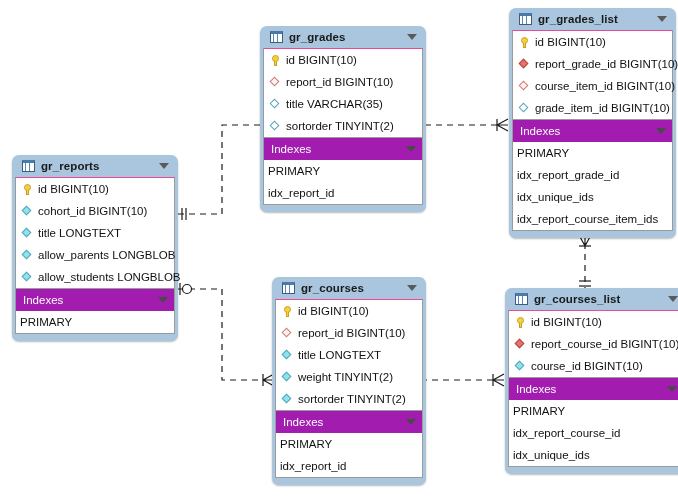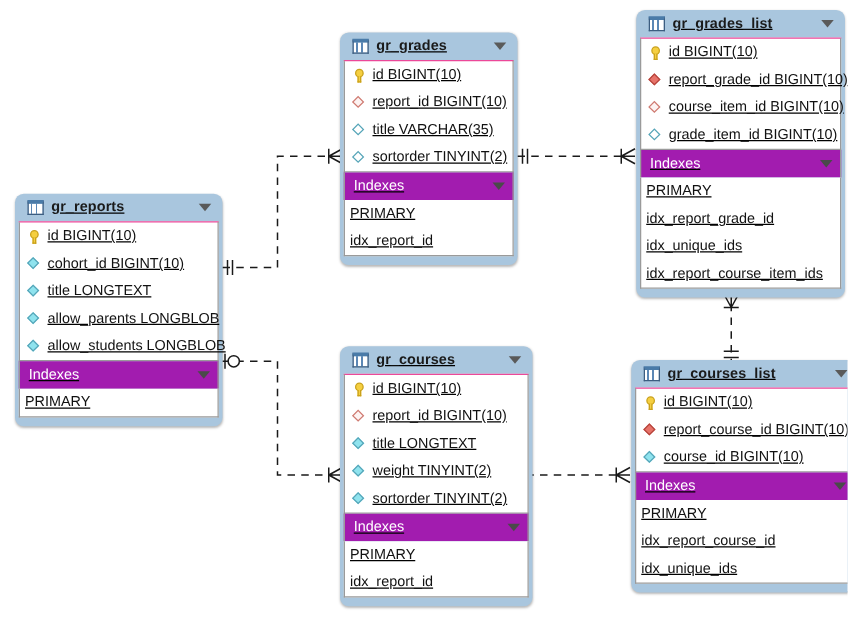--- a/index.html
+++ b/index.html
@@ -29,21 +29,20 @@
   }
   
   .entity {
     position: absolute;
     z-index: 5;
     border-radius: 7px;
     background: #a9c6de;
     padding: 0 3px 7px 3px;
     box-shadow: 0 1px 2px rgba(0,0,0,0.28);
     box-sizing: border-box;
-    text-decoration: underline;
   }
   .ent-header {
     height: 22px;
     display: flex;
     align-items: center;
     padding: 0 6px 0 7px;
     color: #1a1a1a;
     font-size: 11.5px;
     font-weight: bold;
     letter-spacing: 0.1px;
@@ -205,21 +204,21 @@
         <line x1="579" y1="246" x2="591" y2="246"></line>
         <path d="M 585 246 L 579 235 M 585 246 L 591 235 M 585 246 L 585 235"></path>
 
         <line x1="579" y1="281" x2="591" y2="281"></line>
         <line x1="579" y1="286" x2="591" y2="286"></line>
       </g>
 
     </g>
   </svg>
 
-  <div class="entity" style="left:272px; top:26px; width:142px;">
+  <div class="entity" style="left:260px; top:26px; width:166px;">
     <div class="ent-header">
       <span class="tbl-icon"></span>
       <span class="ent-title">gr_grades</span>
       <span class="caret"></span>
     </div>
     <div class="cols">
       <div class="col-row">
         <span class="ic key"></span>
         <span>id BIGINT(10)</span>
       </div>

